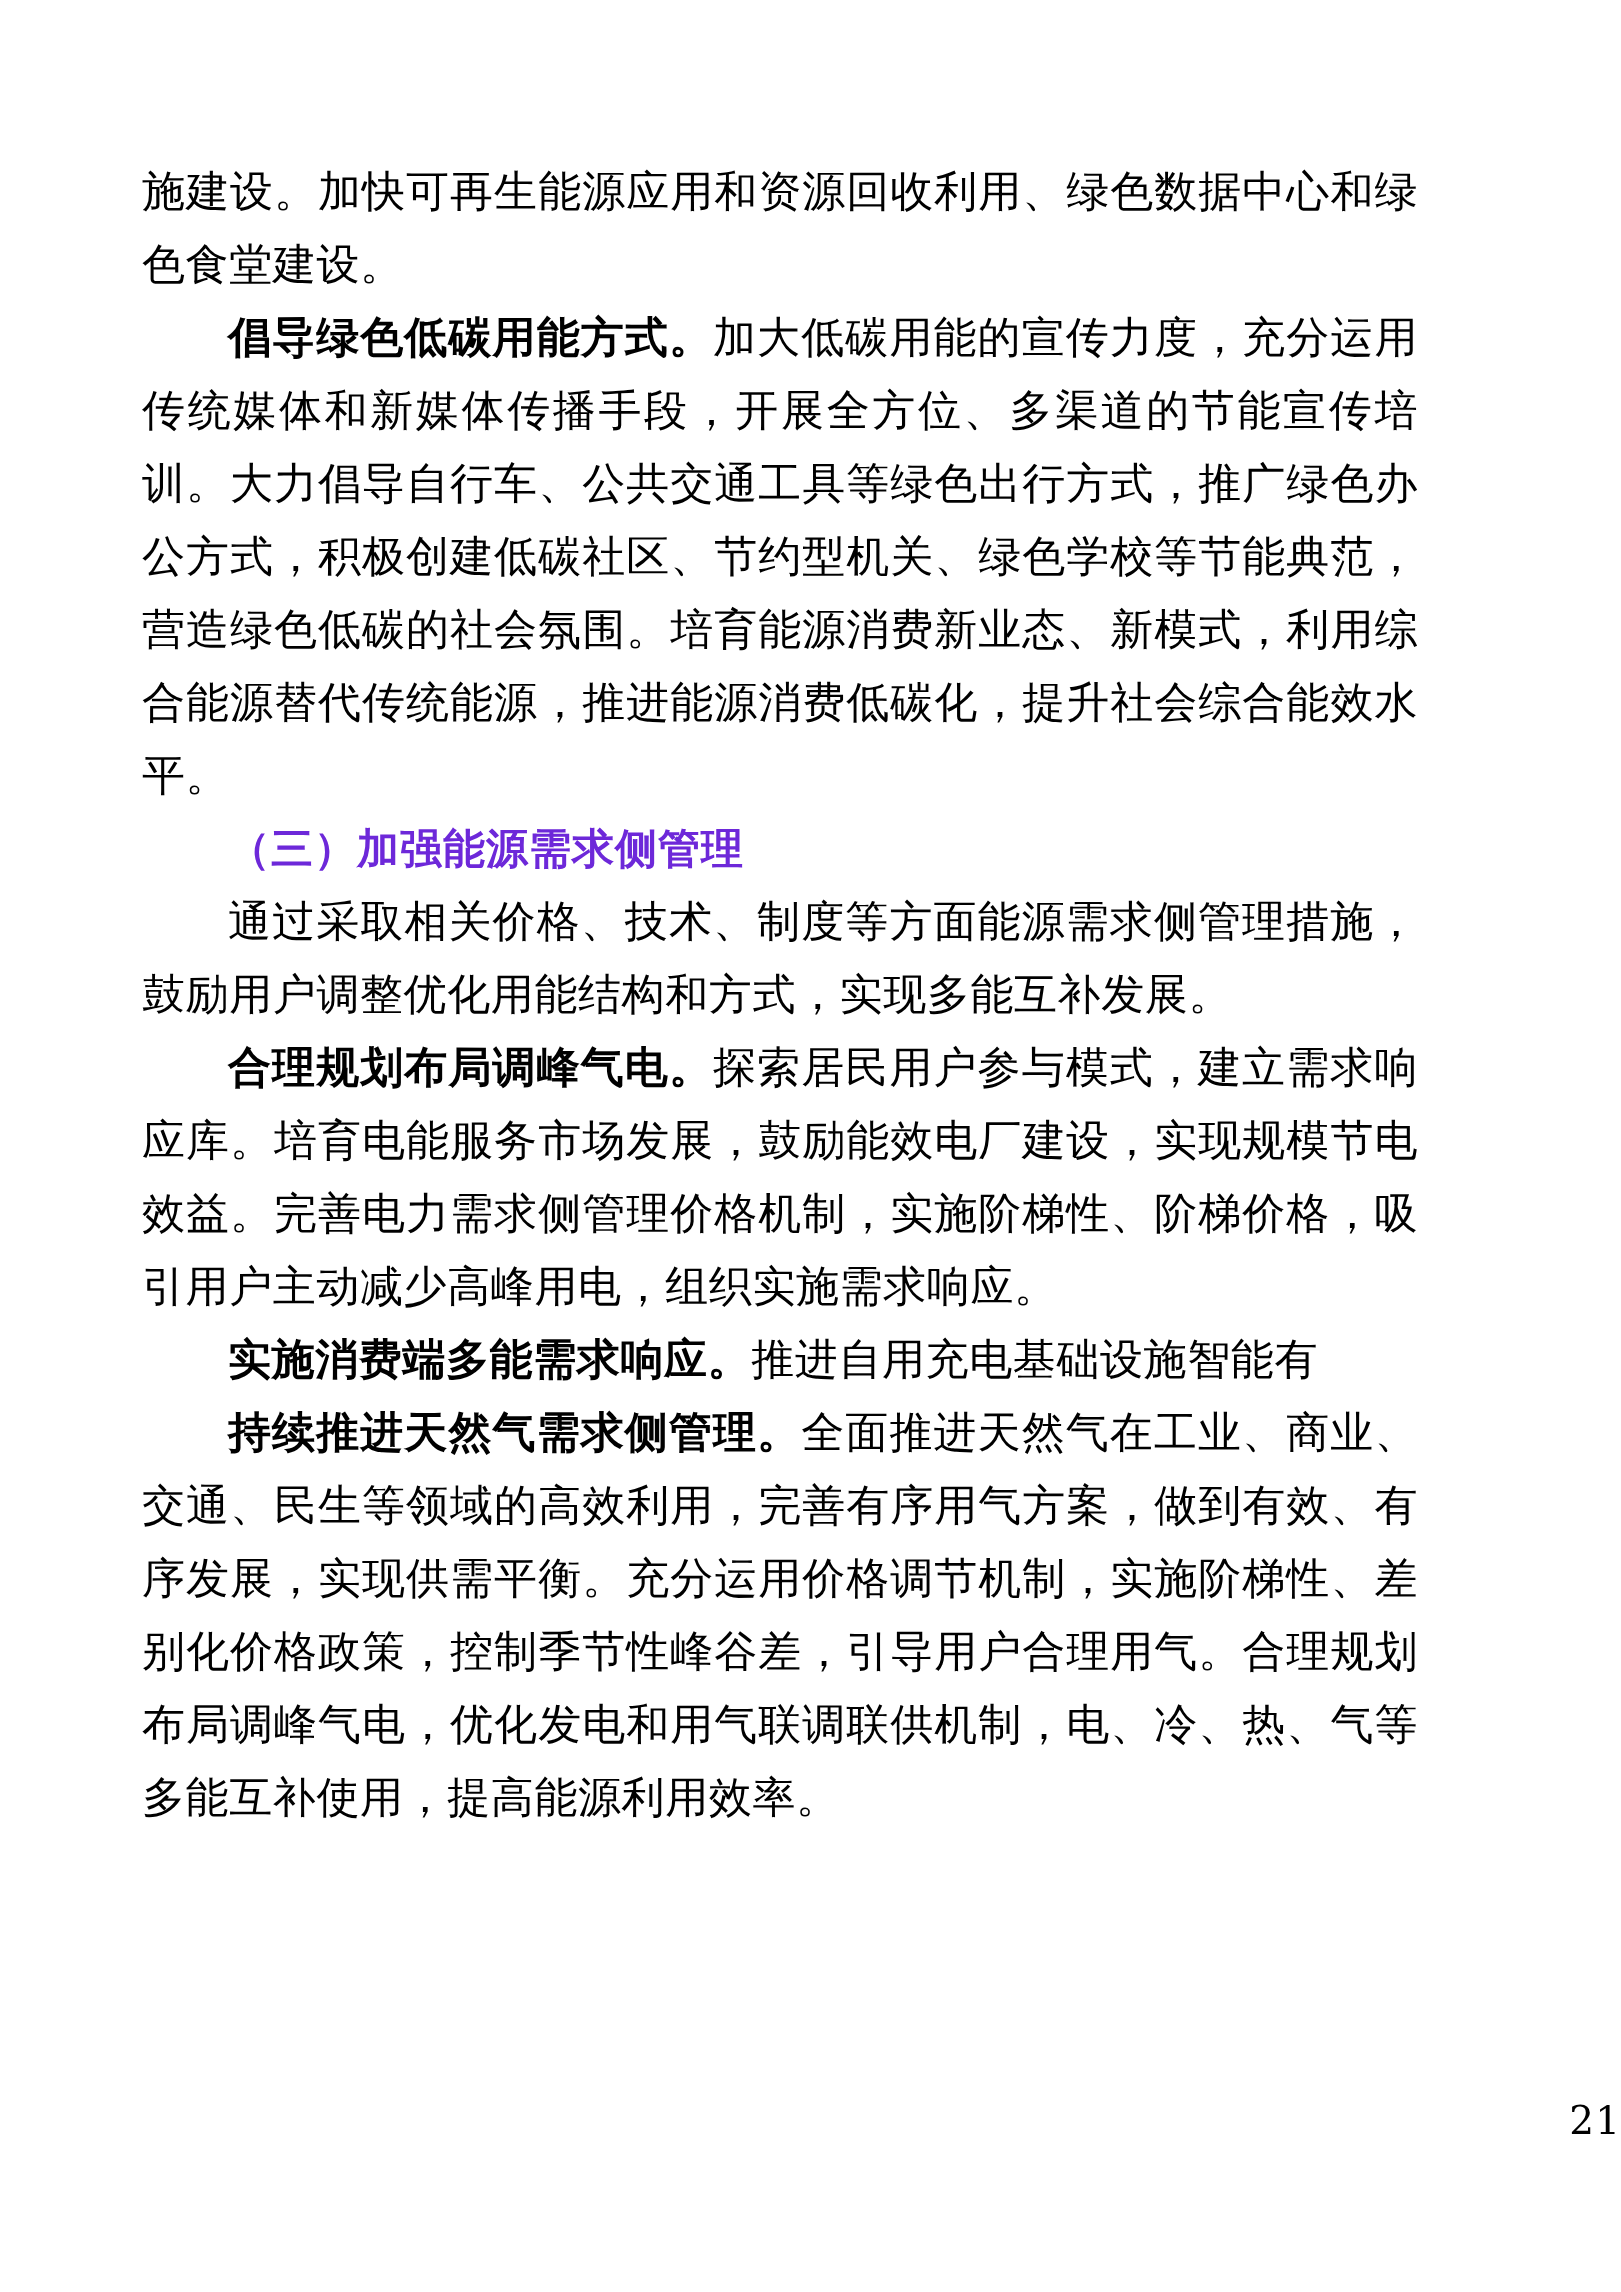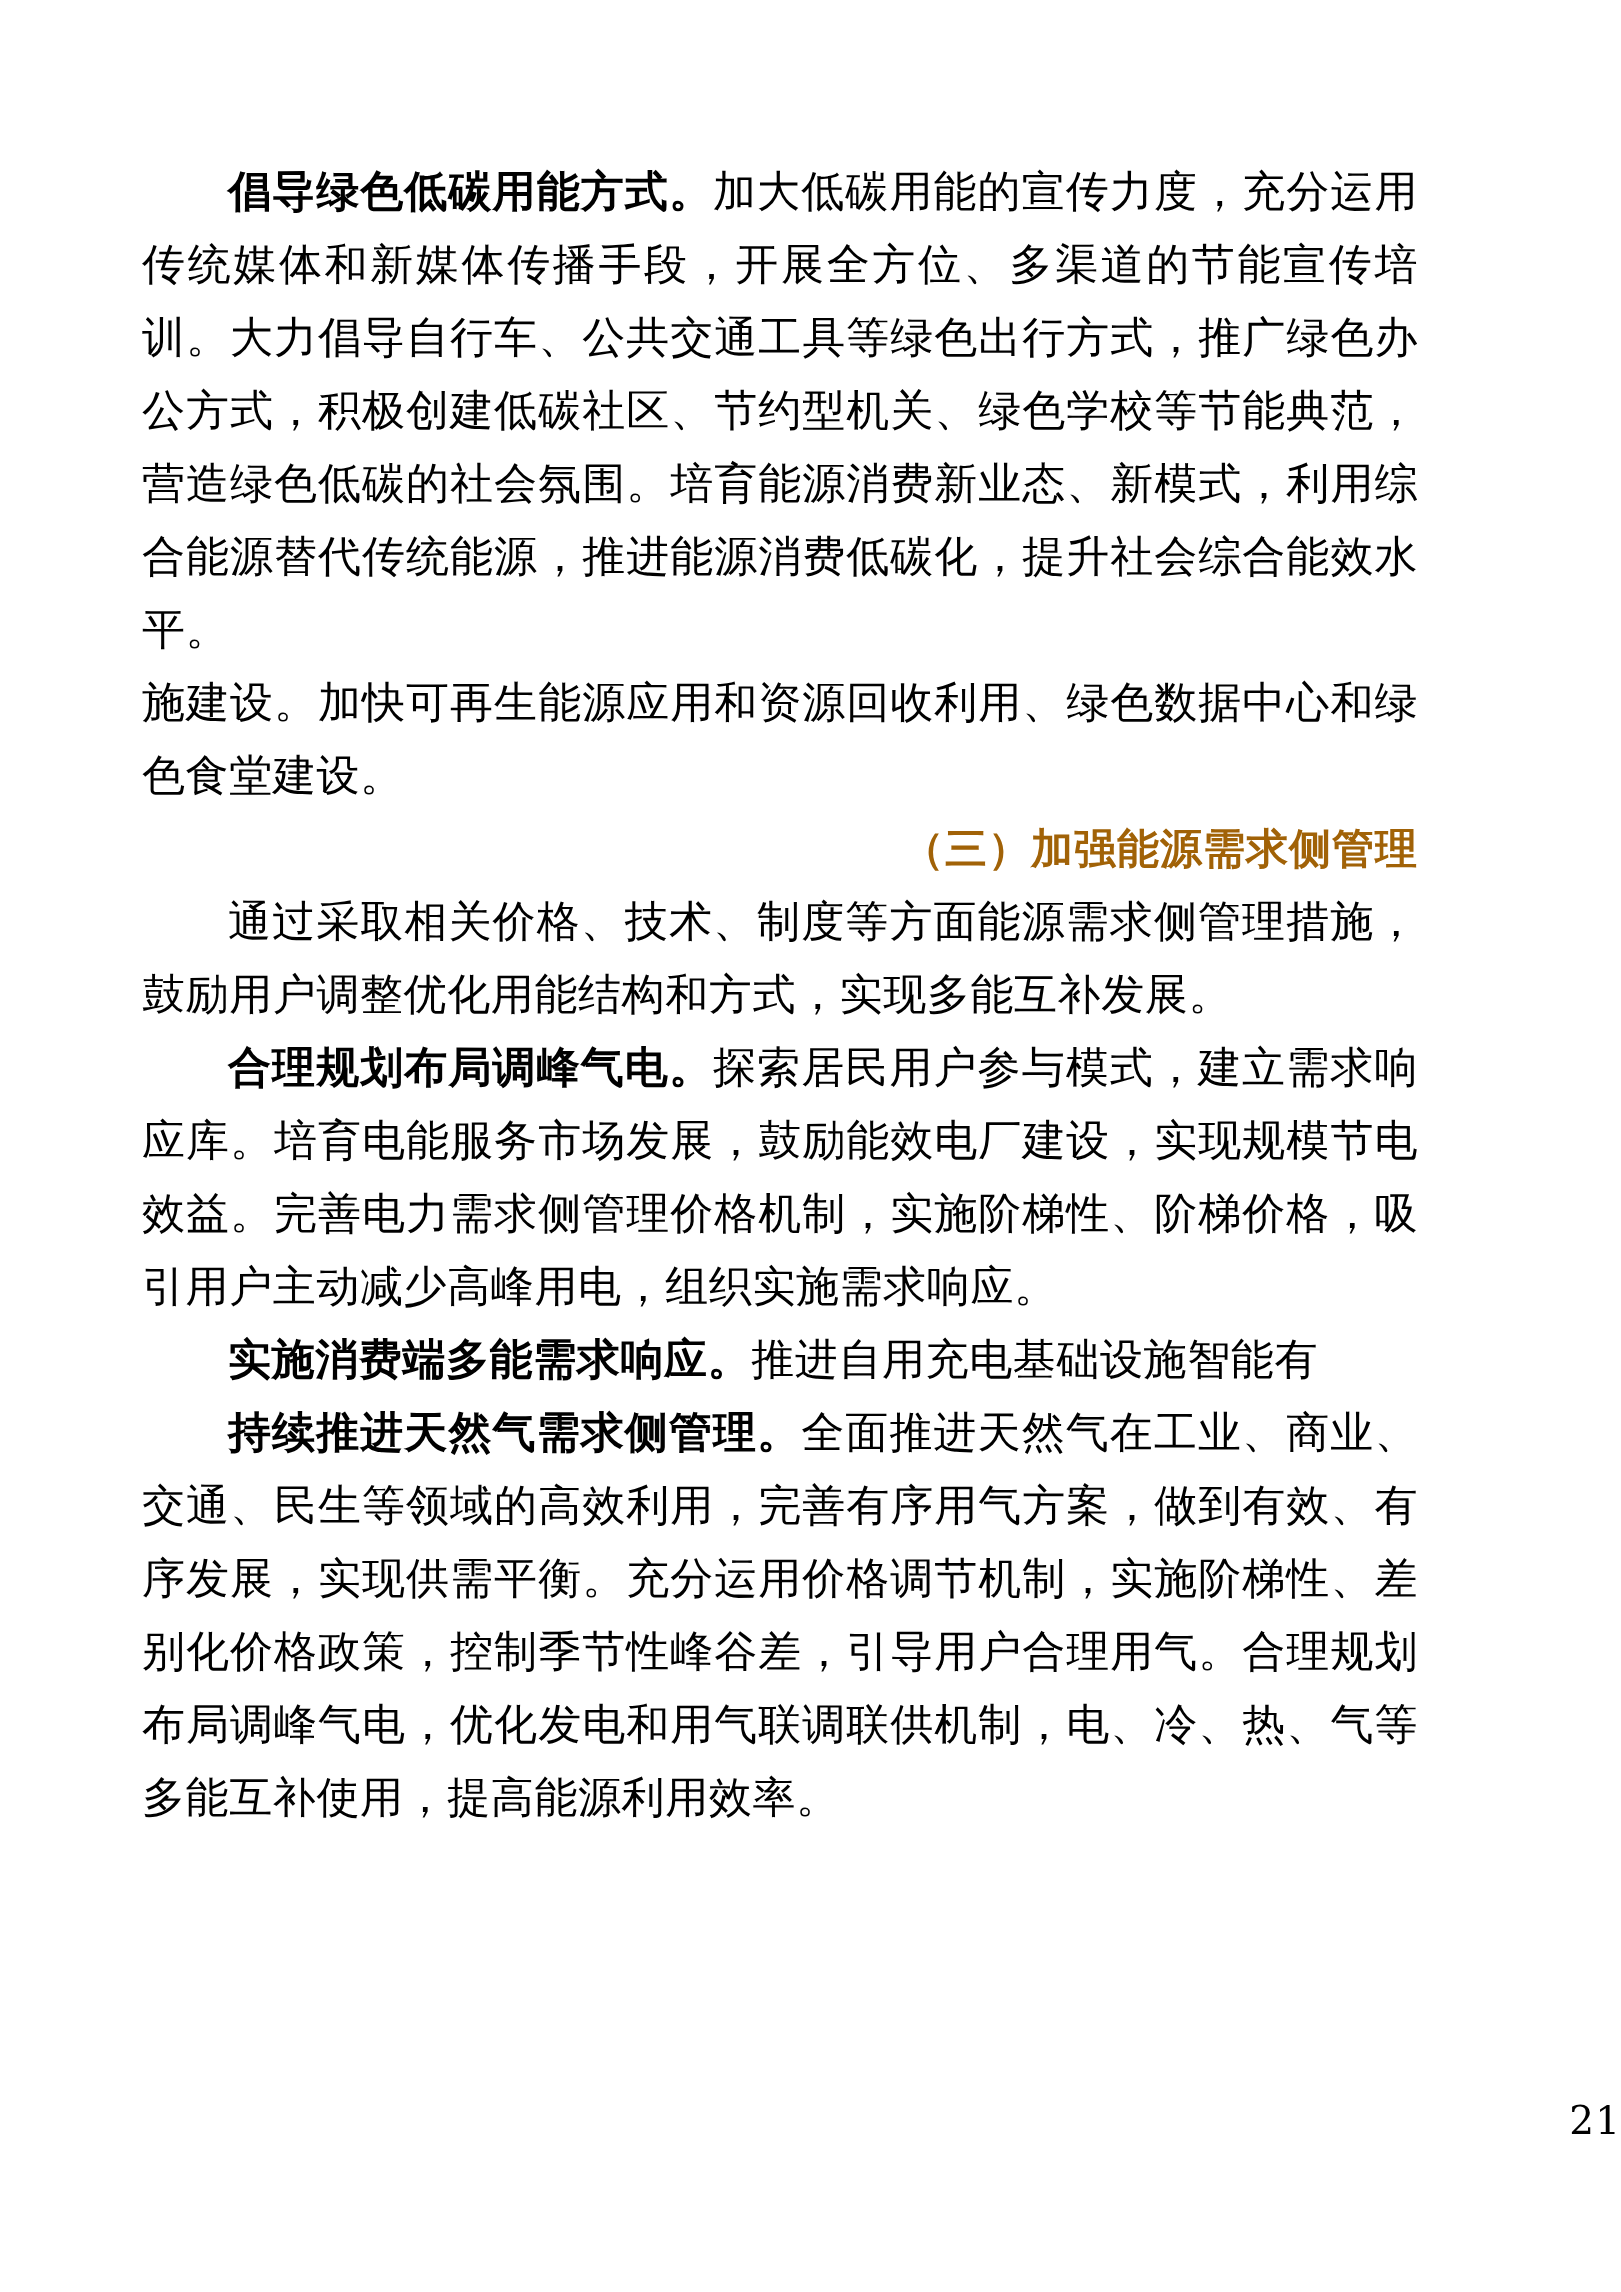--- a/index.html
+++ b/index.html
@@ -52,25 +52,25 @@
     font-family: "DejaVu Serif", "Liberation Serif", serif;
     letter-spacing: 0.6px;
   }
 
   
   .section-heading {
     font-family: "DejaVu Sans", "Liberation Sans", sans-serif;
     font-size: 42px;
     line-height: 73px;
     font-weight: 700;
-    color: #a16207;
+    color: #6d28d9;
     margin: 0;
     text-indent: 86px;
     letter-spacing: 1px;
-    text-align: right;
+    text-align: left;
   }
 
   .page-number {
     position: absolute;
     left: 0;
     right: 0;
     top: 2098px;
     text-align: right;
     font-family: "DejaVu Serif", "Liberation Serif", serif;
     font-size: 39px;
@@ -78,26 +78,26 @@
     letter-spacing: 1px;
   }
 </style>
 </head>
 <body>
 
 <div class="page">
 
   <div class="text-block">
 
+    <p class="para">
+      <span>施建设。加快可再生能源应用和资源回收利用、绿色数据中心和绿色食堂建设。</span>
+    </p>
+
     <p class="para indent">
       <span class="lead">倡导绿色低碳用能方式。</span><span>加大低碳用能的宣传力度，充分运用传统媒体和新媒体传播手段，开展全方位、多渠道的节能宣传培训。大力倡导自行车、公共交通工具等绿色出行方式，推广绿色办公方式，积极创建低碳社区、节约型机关、绿色学校等节能典范，营造绿色低碳的社会氛围。培育能源消费新业态、新模式，利用综合能源替代传统能源，推进能源消费低碳化，提升社会综合能效水平。</span>
-    </p>
-
-    <p class="para">
-      <span>施建设。加快可再生能源应用和资源回收利用、绿色数据中心和绿色食堂建设。</span>
     </p>
 
     <p class="section-heading">
       <span>（三）加强能源需求侧管理</span>
     </p>
 
     <p class="para indent">
       <span>通过采取相关价格、技术、制度等方面能源需求侧管理措施，鼓励用户调整优化用能结构和方式，实现多能互补发展。</span>
     </p>
 

